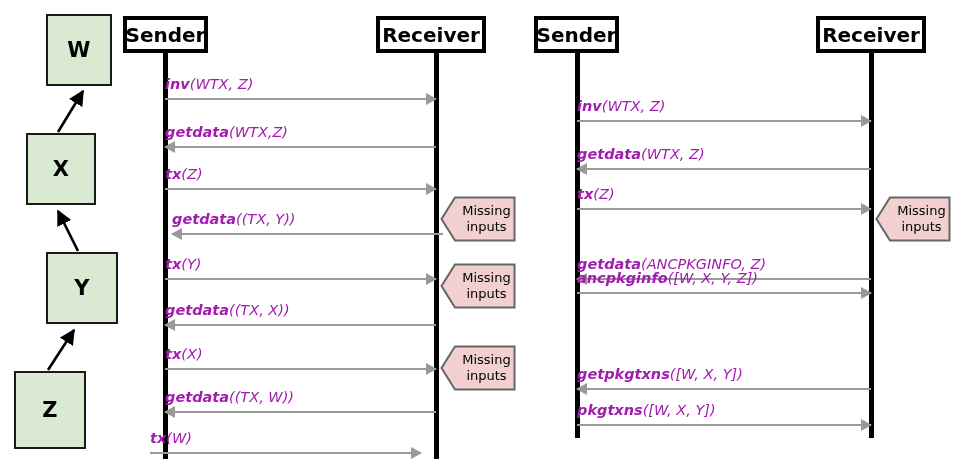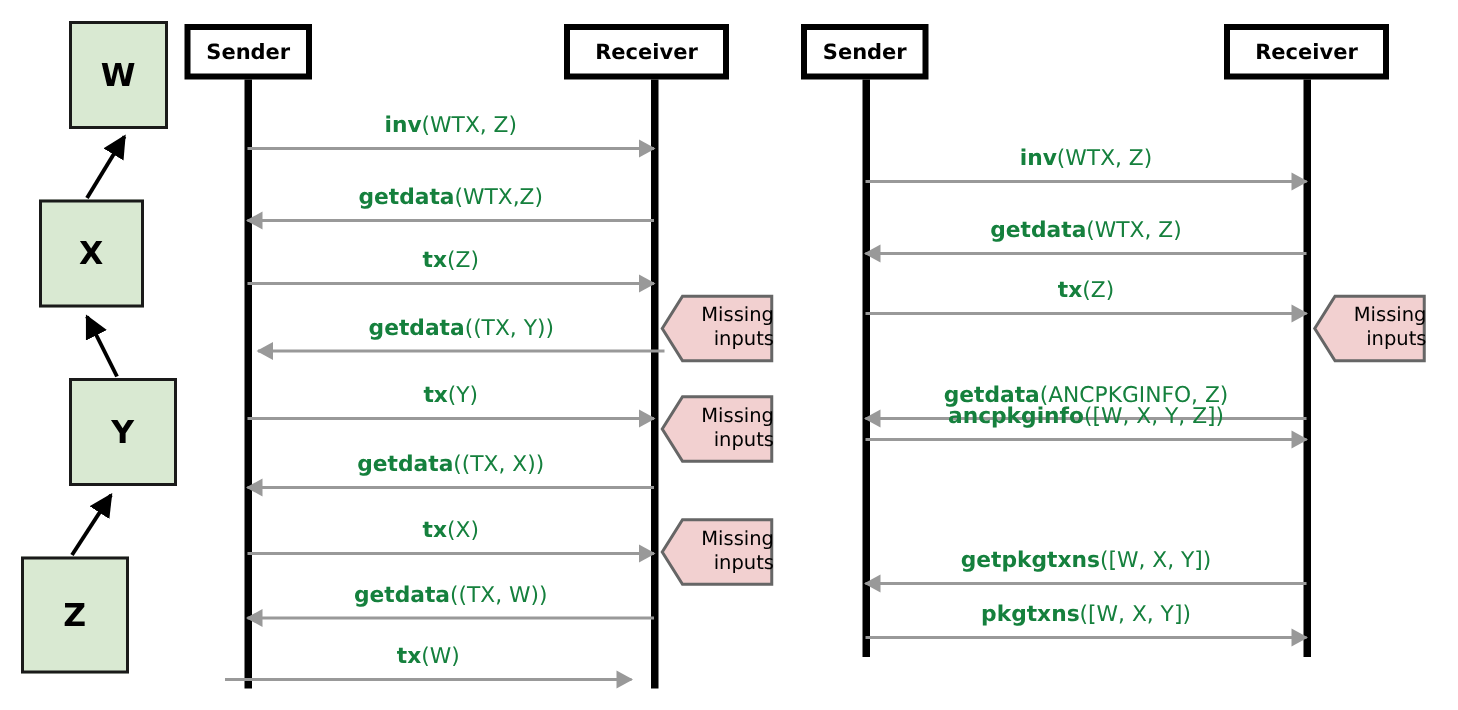--- a/index.html
+++ b/index.html
@@ -49,21 +49,21 @@
   }
   .actor-box {
     position: absolute;
     box-sizing: border-box;
     background: #ffffff;
     border: 4px solid #000000;
     display: flex;
     align-items: center;
     justify-content: center;
     font-weight: bold;
-    font-size: 14px;
+    font-size: 20px;
     color: #000000;
     white-space: nowrap;
     padding: 0 9px;
     height: 37px;
   }
   .lifeline {
     position: absolute;
     width: 5px;
     background: #000000;
   }
@@ -95,24 +95,25 @@
   }
   .msg.left .head {
     left: -1px;
     border-right: 11px solid #999999;
   }
   .msg .label {
     position: absolute;
     left: 0;
     right: 0;
     bottom: 8px;
-    text-align: center;
+    text-align: left;
     font-size: 14.5px;
-    color: #15803d;
+    color: #a21caf;
     white-space: nowrap;
+    font-style: italic;
   }
   .msg .label b {
     font-weight: bold;
   }
   .msg .label span {
     font-weight: normal;
   }
 
   
   .callout {
@@ -127,21 +128,21 @@
     overflow: visible;
   }
   .callout .ctext {
     position: absolute;
     left: 17px;
     top: 0;
     width: 59px;
     height: 46px;
     display: flex;
     flex-direction: column;
-    align-items: flex-end;
+    align-items: center;
     justify-content: center;
     font-size: 13px;
     line-height: 16px;
     color: #000000;
   }
 </style>
 </head>
 <body>
 
 <div id="canvas">

